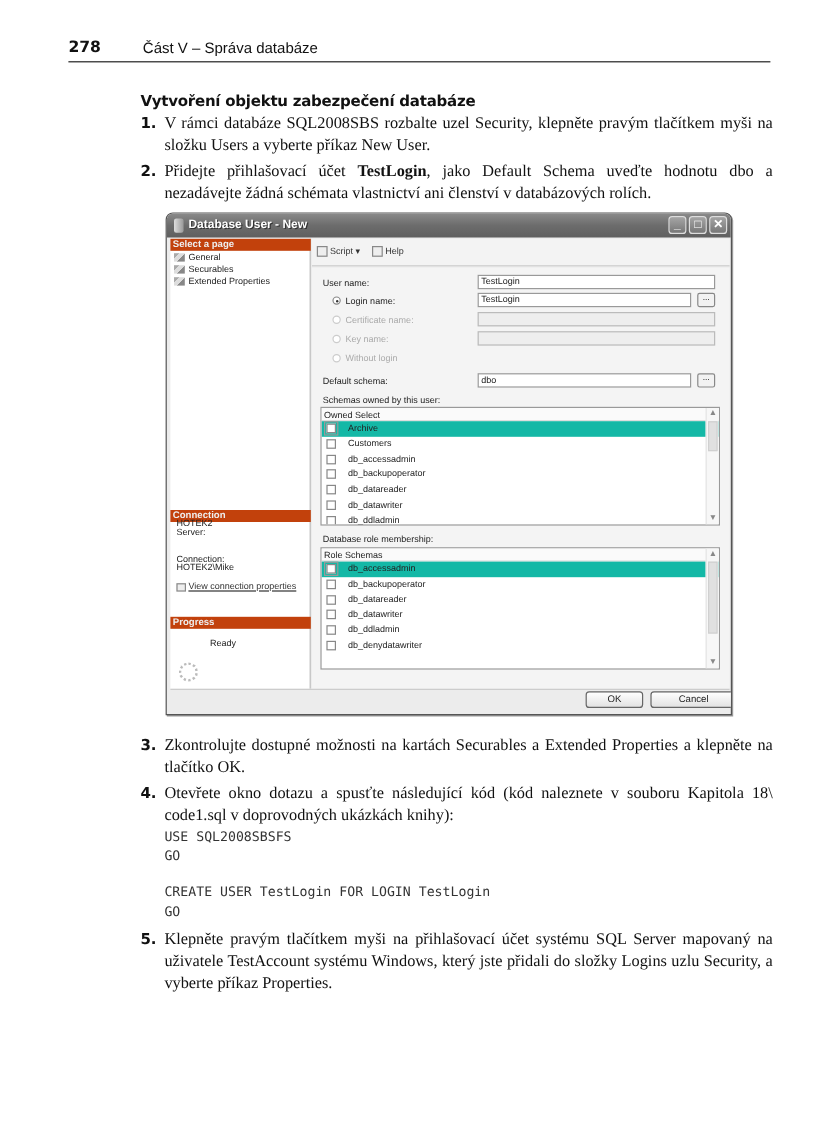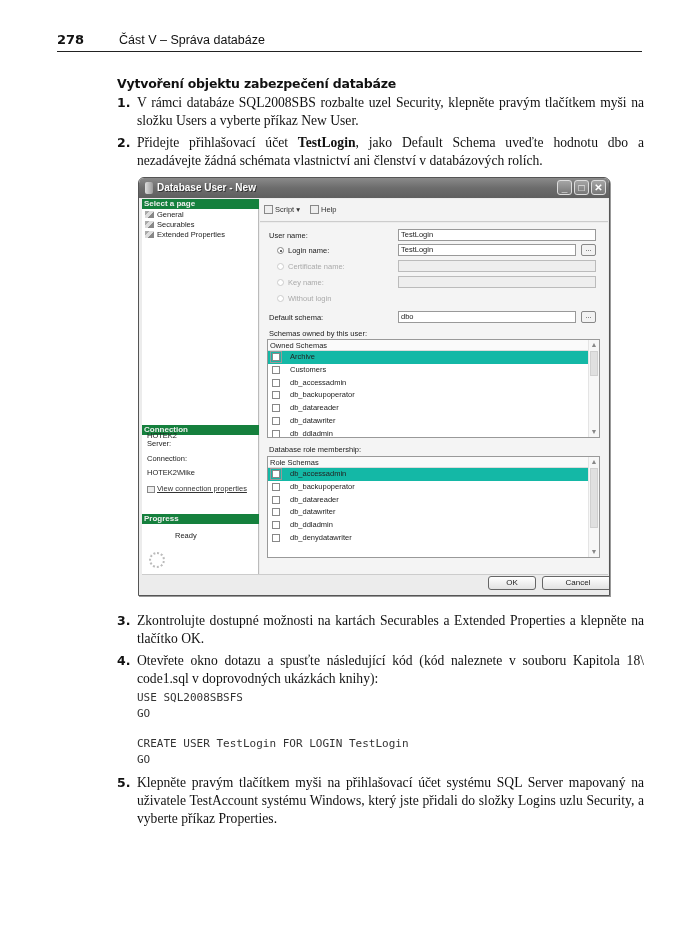--- a/index.html
+++ b/index.html
@@ -20,21 +20,21 @@
   .code { position: absolute; left: 137px; font-family: "DejaVu Sans Mono", monospace; font-size: 11px; line-height: 16px; color: #333; white-space: pre; }
 
   
   .dlg { position: absolute; left: 138px; top: 177px; width: 472px; height: 419px; background: #ececec; border: 1px solid #555; border-radius: 6px 6px 0 0; box-shadow: 1px 1px 0 #999; font-family: "Liberation Sans", sans-serif; font-size: 7.5px; color: #222; overflow: hidden; }
   .titlebar { position: absolute; left: 0; top: 0; width: 100%; height: 20px; background: linear-gradient(#8a8a8a, #6c6c6c 50%, #5f5f5f); border-radius: 5px 5px 0 0; }
   .titlebar .ticon { position: absolute; left: 6px; top: 4px; width: 8px; height: 12px; background: linear-gradient(90deg,#ddd,#999); border-radius: 2px; }
   .titlebar .ttext { position: absolute; left: 18px; top: 4px; color: #fff; font-weight: bold; font-size: 10px; text-shadow: 1px 1px 0 #333; }
   .tbtn { position: absolute; top: 2px; width: 15px; height: 15px; border: 1px solid #ddd; border-radius: 3px; background: linear-gradient(#a5a5a5,#777); color: #fff; font-size: 10px; line-height: 13px; text-align: center; font-weight: bold; }
 
   .leftpane { position: absolute; left: 3px; top: 21px; width: 117px; height: 375px; background: #fff; border-right: 1px solid #bbb; }
-  .sechead { position: absolute; left: 0; width: 117px; height: 10px; background: #15803d; color: #eee; font-size: 8px; padding-left: 2px; line-height: 10px; font-weight: bold; }
+  .sechead { position: absolute; left: 0; width: 117px; height: 10px; background: #c2410c; color: #eee; font-size: 8px; padding-left: 2px; line-height: 10px; font-weight: bold; }
   .navitem { position: absolute; left: 3px; font-size: 7.5px; height: 10px; line-height: 10px; color: #222; }
   .navitem .nicon { display: inline-block; width: 9px; height: 7px; margin-right: 3px; vertical-align: -1px; background: linear-gradient(135deg,#aaa 30%,#ddd 30%,#ddd 60%,#888 60%); }
   .conn-text { position: absolute; left: 5px; font-size: 7.5px; line-height: 9px; color: #222; }
   .link { position: absolute; left: 5px; font-size: 7.5px; color: #333; }
   .link span.l { text-decoration: underline; }
   .spinner { position: absolute; left: 7px; top: 353px; width: 16px; height: 16px; border-radius: 50%; border: 2px dotted #bbb; }
 
   .toolbar { position: absolute; left: 121px; top: 21px; width: 348px; height: 23px; background: #f3f3f3; border-bottom: 1px solid #ccc; }
   .tb-item { position: absolute; top: 6px; font-size: 7.5px; color: #333; }
   .tb-icon { display: inline-block; width: 9px; height: 9px; vertical-align: -2px; margin-right: 2px; border: 1px solid #888; background: #eee; }
@@ -93,21 +93,21 @@
 
   <div class="leftpane">
     <div class="sechead" style="top:0">Select a page</div>
     <div class="navitem" style="top:11px"><span class="nicon"></span><span>General</span></div>
     <div class="navitem" style="top:21px"><span class="nicon"></span><span>Securables</span></div>
     <div class="navitem" style="top:31px"><span class="nicon"></span><span>Extended Properties</span></div>
 
     <div class="sechead" style="top:226px">Connection</div>
     <div class="conn-text" style="top:240px">Server:</div>
     <div class="conn-text" style="top:232px">HOTEK2</div>
-    <div class="conn-text" style="top:255px">Connection:</div>
+    <div class="conn-text" style="top:262px">Connection:</div>
     <div class="conn-text" style="top:269px">HOTEK2\Mike</div>
     <div class="link" style="top:285px"><span class="tb-icon" style="width:8px;height:7px"></span><span class="l">View connection properties</span></div>
 
     <div class="sechead" style="top:315px">Progress</div>
     <div class="spinner"></div>
     <div class="conn-text" style="top:332px;left:33px">Ready</div>
   </div>
 
   <div class="toolbar">
     <span class="tb-item" style="left:4px"><span class="tb-icon"></span><span>Script</span> ▾</span>
@@ -129,21 +129,21 @@
     <div class="field dis" style="left:138px;top:53px;width:198px"></div>
 
     <span class="lbl dis" style="left:17px;top:71px"><span class="radio dis"></span><span>Without login</span></span>
 
     <span class="lbl" style="left:9px;top:90px">Default schema:</span>
     <div class="field" style="left:138px;top:88px;width:178px">dbo</div>
     <div class="ellip" style="left:321px;top:88px">...</div>
 
     <span class="lbl" style="left:9px;top:106px">Schemas owned by this user:</span>
     <div class="grid" style="top:116px;height:99px">
-      <div class="ghead">Owned Schemas</div>
+      <div class="ghead">Owned Select</div>
       <div class="grow sel">
           <span class="cb"></span>
           <span class="gname">Archive</span>
         </div>
       <div class="grow">
           <span class="cb"></span>
           <span class="gname">Customers</span>
         </div>
       <div class="grow">
           <span class="cb"></span>

